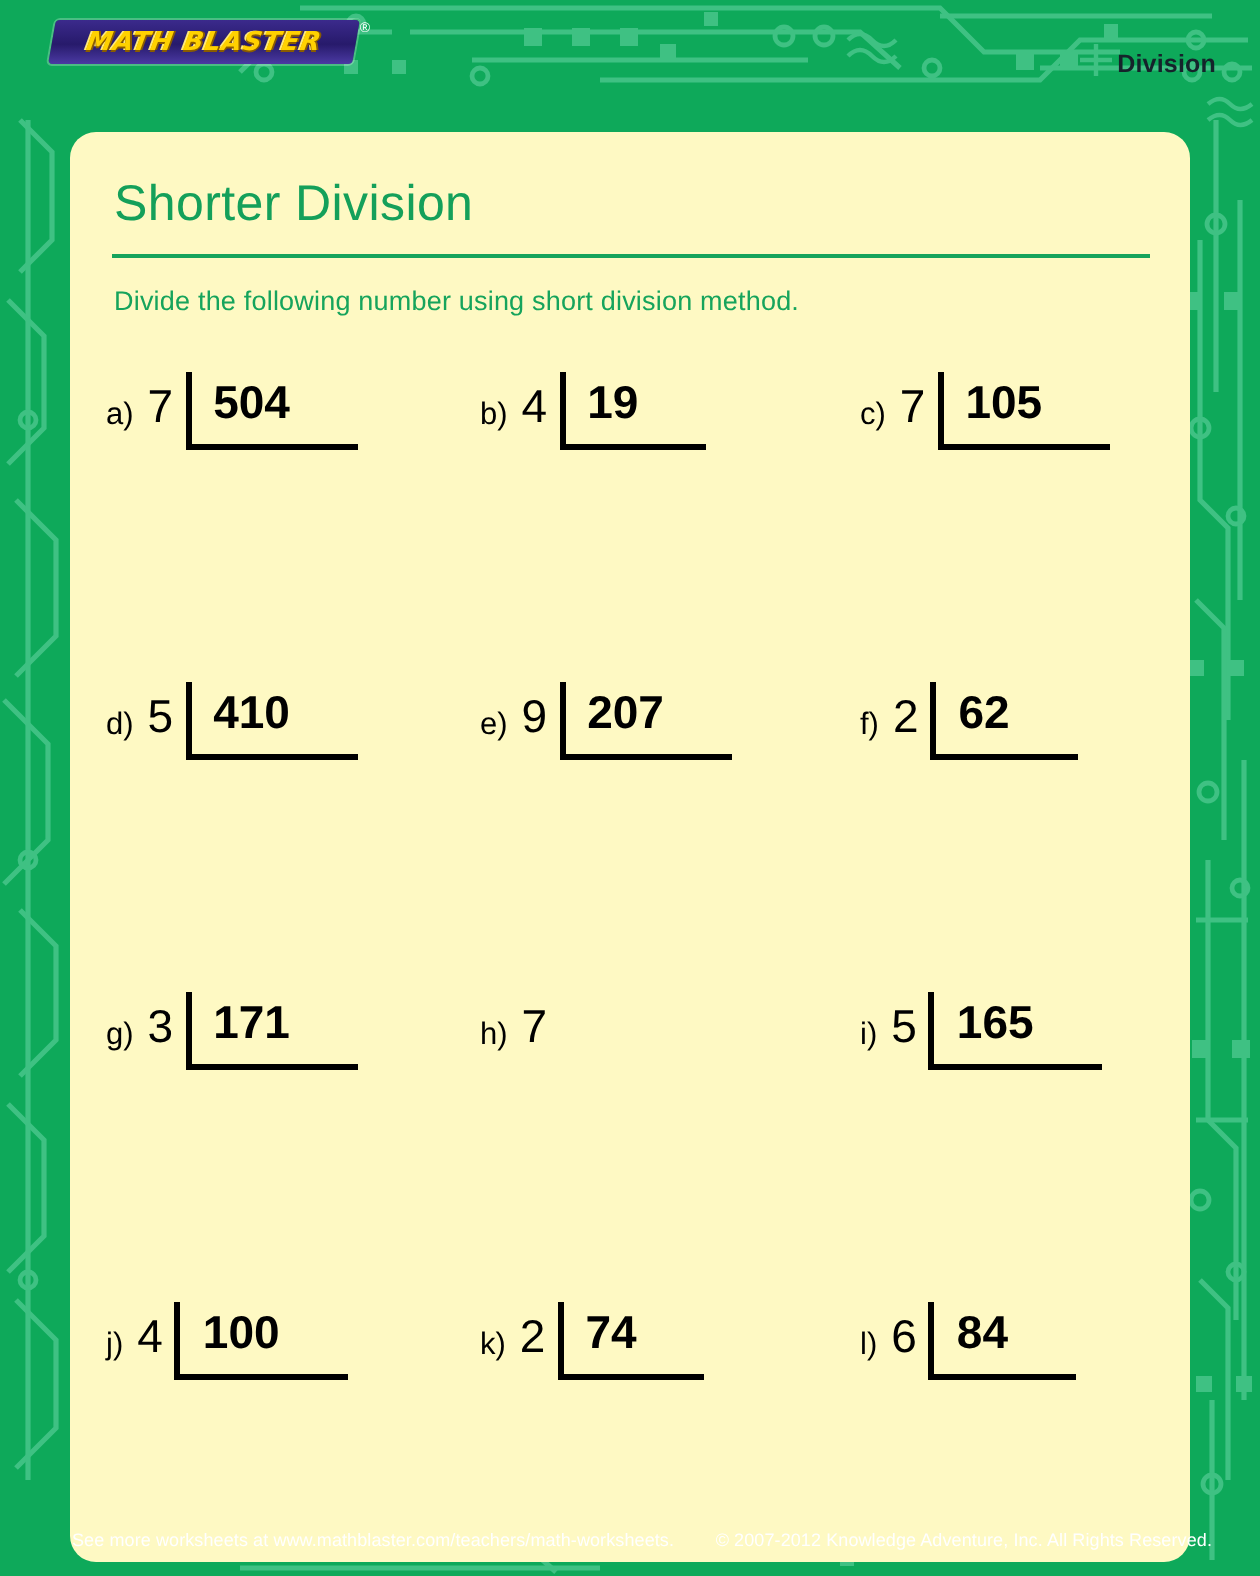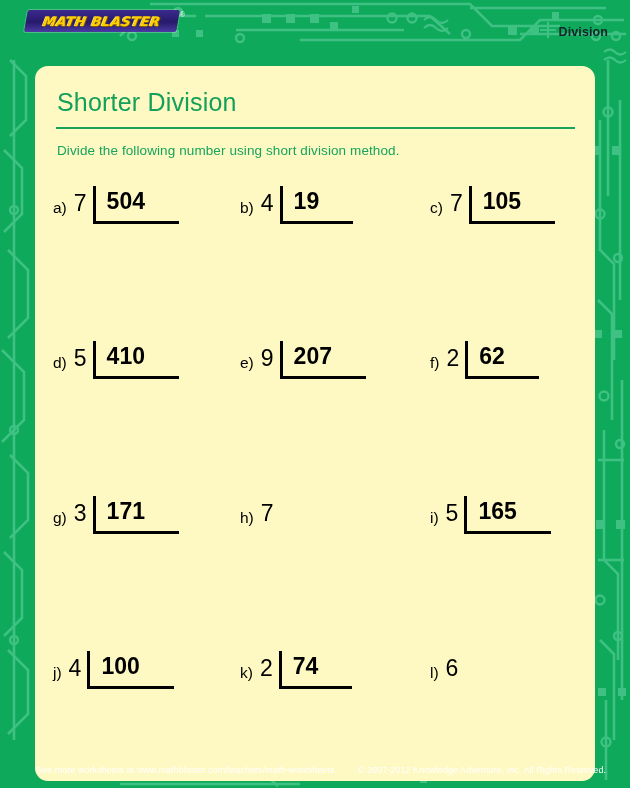--- a/index.html
+++ b/index.html
@@ -402,20 +402,23 @@
         <div class="problem p-col-1">
           <span class="p-label">k)</span>
           <span class="p-divisor">2</span>
           <span class="bracket">
             <span class="p-dividend">74</span>
           </span>
         </div>
         <div class="problem p-col-2">
           <span class="p-label">l)</span>
           <span class="p-divisor">6</span>
+          <span class="bracket">
+            <span class="p-dividend">84</span>
+          </span>
         </div>
       </div>
 
     </div>
   </div>
 
   <div class="footer">
     <div class="footer-left">See more worksheets at www.mathblaster.com/teachers/math-worksheets.</div>
     <div class="footer-right">© 2007-2012 Knowledge Adventure, Inc. All Rights Reserved.</div>
   </div>

